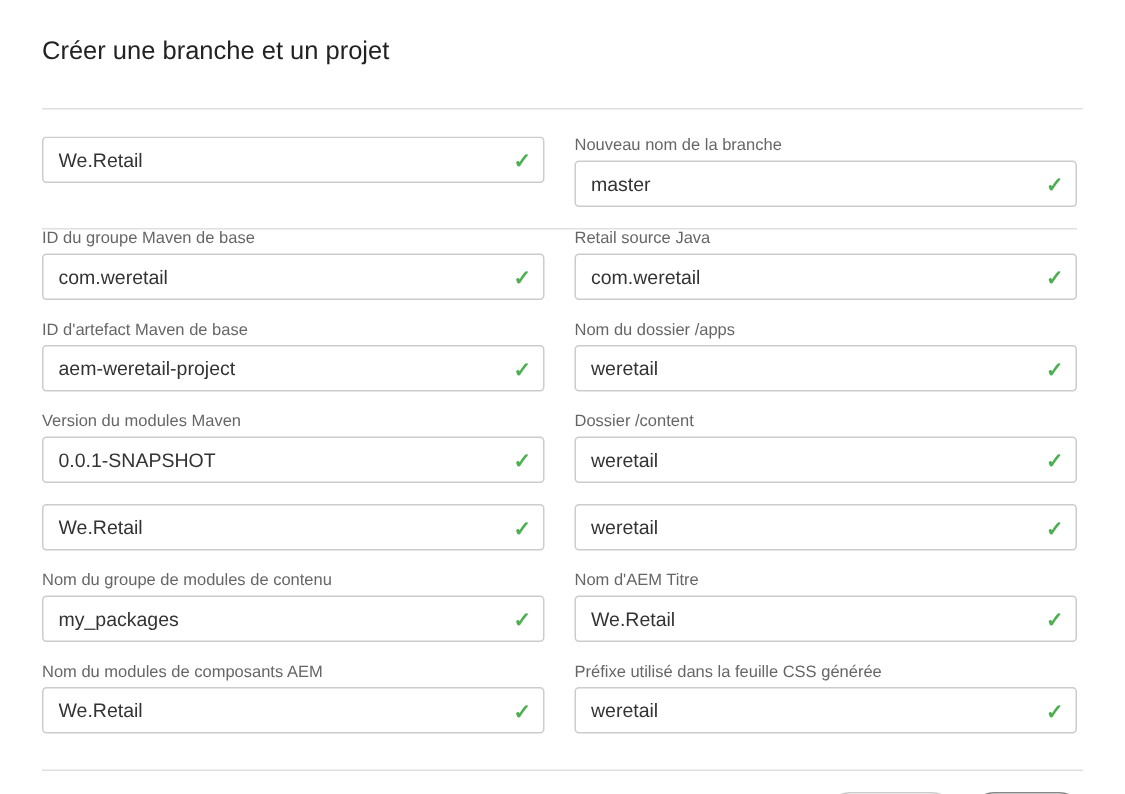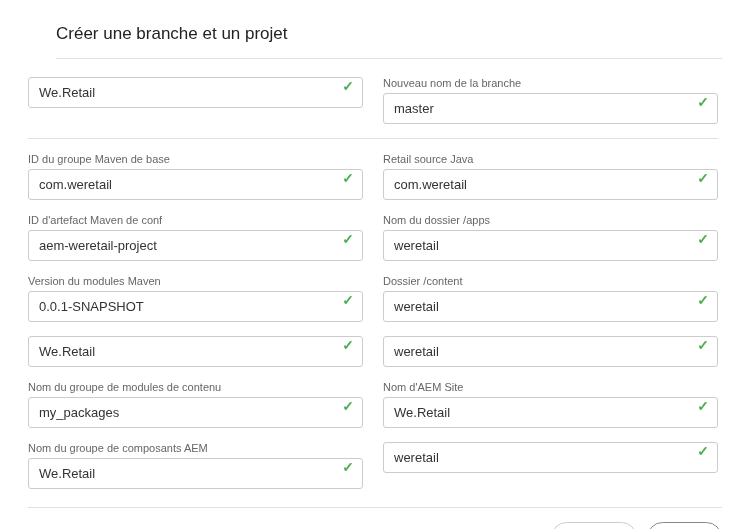--- a/index.html
+++ b/index.html
@@ -21,23 +21,22 @@
       width: 750px;
       min-height: 529px;
       padding: 24px 28px 20px 28px;
       position: relative;
     }
     .dialog-title {
       font-size: 17px;
       font-weight: 400;
       color: #222;
       margin-bottom: 18px;
-      padding-bottom: 14px;
+      padding-bottom: 28px;
       border-bottom: 1px solid #e0e0e0;
-      margin-left: 28px;
     }
     .form-body {
       max-height: 420px;
       overflow-y: auto;
       padding-right: 4px;
     }
     .form-row {
       display: flex;
       gap: 20px;
       margin-bottom: 14px;
@@ -47,20 +46,21 @@
     }
     .field-label {
       font-size: 11px;
       color: #666;
       margin-bottom: 4px;
       display: block;
     }
     .field-wrapper {
       position: relative;
       display: flex;
+      align-items: center;
       border: 1px solid #ccc;
       border-radius: 3px;
       background: #fff;
     }
     .field-wrapper input {
       flex: 1;
       border: none;
       outline: none;
       padding: 7px 30px 7px 10px;
       font-size: 13px;
@@ -71,21 +71,20 @@
     .field-checkmark {
       position: absolute;
       right: 8px;
       color: #4caf50;
       font-size: 14px;
       font-weight: bold;
     }
     .divider-section {
       border-top: 1px solid #e0e0e0;
       margin-bottom: 14px;
-      padding-top: 14px;
     }
     .footer {
       display: flex;
       justify-content: flex-end;
       gap: 10px;
       padding-top: 14px;
       border-top: 1px solid #e0e0e0;
       margin-top: 10px;
     }
     .btn {
@@ -150,21 +149,21 @@
           <span class="field-label">Retail source Java</span>
           <div class="field-wrapper">
             <input type="text" value="com.weretail" style="">
             <span class="field-checkmark">✓</span>
           </div>
         </div>
       </div>
 
       <div class="form-row">
         <div class="form-col">
-          <span class="field-label">ID d'artefact Maven de conf</span>
+          <span class="field-label">ID d'artefact Maven de base</span>
           <div class="field-wrapper">
             <input type="text" value="aem-weretail-project" style="">
             <span class="field-checkmark">✓</span>
           </div>
         </div>
         <div class="form-col">
           <span class="field-label">Nom du dossier /apps</span>
           <div class="field-wrapper">
             <input type="text" value="weretail" style="">
             <span class="field-checkmark">✓</span>
@@ -206,37 +205,38 @@
 
       <div class="form-row">
         <div class="form-col">
           <span class="field-label">Nom du groupe de modules de contenu</span>
           <div class="field-wrapper">
             <input type="text" value="my_packages" style="">
             <span class="field-checkmark">✓</span>
           </div>
         </div>
         <div class="form-col">
-          <span class="field-label">Nom d'AEM Site</span>
+          <span class="field-label">Nom d'AEM Titre</span>
           <div class="field-wrapper">
             <input type="text" value="We.Retail" style="">
             <span class="field-checkmark">✓</span>
           </div>
         </div>
       </div>
 
       <div class="form-row">
         <div class="form-col">
-          <span class="field-label">Nom du groupe de composants AEM</span>
+          <span class="field-label">Nom du modules de composants AEM</span>
           <div class="field-wrapper">
             <input type="text" value="We.Retail" style="">
             <span class="field-checkmark">✓</span>
           </div>
         </div>
         <div class="form-col">
+          <span class="field-label">Préfixe utilisé dans la feuille CSS générée</span>
           <div class="field-wrapper">
             <input type="text" value="weretail" style="">
             <span class="field-checkmark">✓</span>
           </div>
         </div>
       </div>
     </div>
   </div>
 
   <div class="footer">

